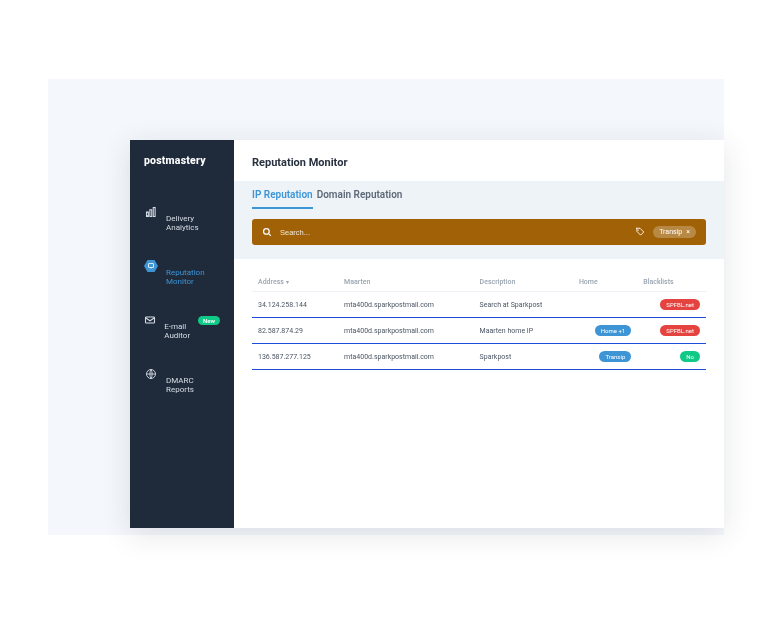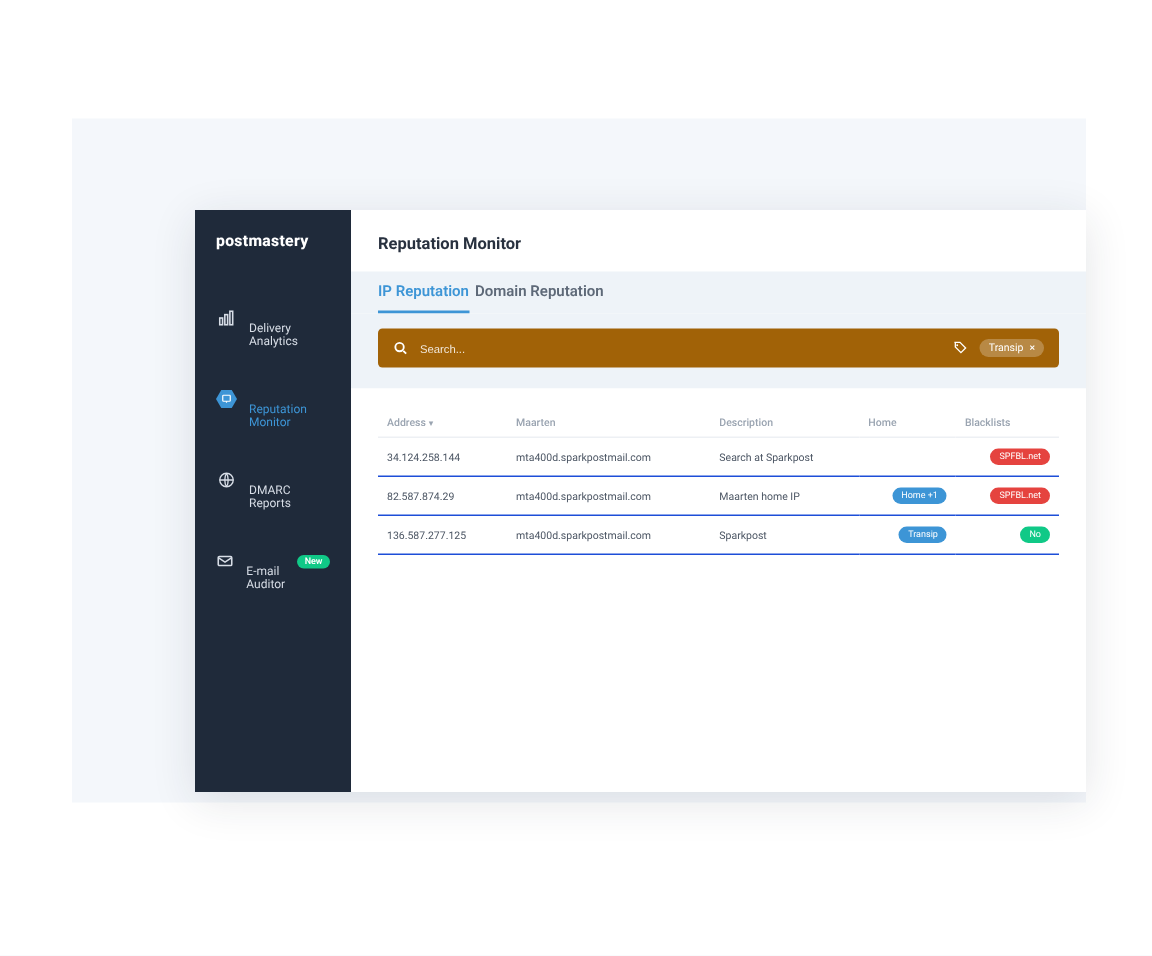--- a/index.html
+++ b/index.html
@@ -197,37 +197,37 @@
             <rect x="3" y="3" width="10" height="8" rx="1"></rect>
               <path d="M8 11v2"></path>
           </svg>
         </span>
       </span>
       <span class="nav-label">Reputation Monitor</span>
     </div>
 
     <div class="nav-item">
       <span class="icon-wrap">
-        <svg viewBox="0 0 16 16" width="12" height="12" fill="none" stroke="#d7dde6" stroke-width="1.2">
-          <circle cx="8" cy="8" r="6"></circle>
-            <path d="M2 8h12M8 2c2 3 2 9 0 12M8 2c-2 3-2 9 0 12"></path>
-        </svg>
-      </span>
-      <span class="nav-label">DMARC Reports</span>
-    </div>
-
-    <div class="nav-item">
-      <span class="icon-wrap">
         <svg viewBox="0 0 16 16" width="12" height="12" fill="none" stroke="#d7dde6" stroke-width="1.4">
           <rect x="2" y="4" width="12" height="8" rx="1"></rect>
             <path d="M2 5l6 4 6-4"></path>
         </svg>
       </span>
       <span class="nav-label">E-mail Auditor</span>
       <span class="pill-new">New</span>
+    </div>
+
+    <div class="nav-item">
+      <span class="icon-wrap">
+        <svg viewBox="0 0 16 16" width="12" height="12" fill="none" stroke="#d7dde6" stroke-width="1.2">
+          <circle cx="8" cy="8" r="6"></circle>
+            <path d="M2 8h12M8 2c2 3 2 9 0 12M8 2c-2 3-2 9 0 12"></path>
+        </svg>
+      </span>
+      <span class="nav-label">DMARC Reports</span>
     </div>
   </aside>
 
   <main class="main">
 
     <div class="page-title">Reputation Monitor</div>
 
     <div class="tabs-bar">
       <div class="tab active">IP Reputation</div>
       <div class="tab">Domain Reputation</div>

